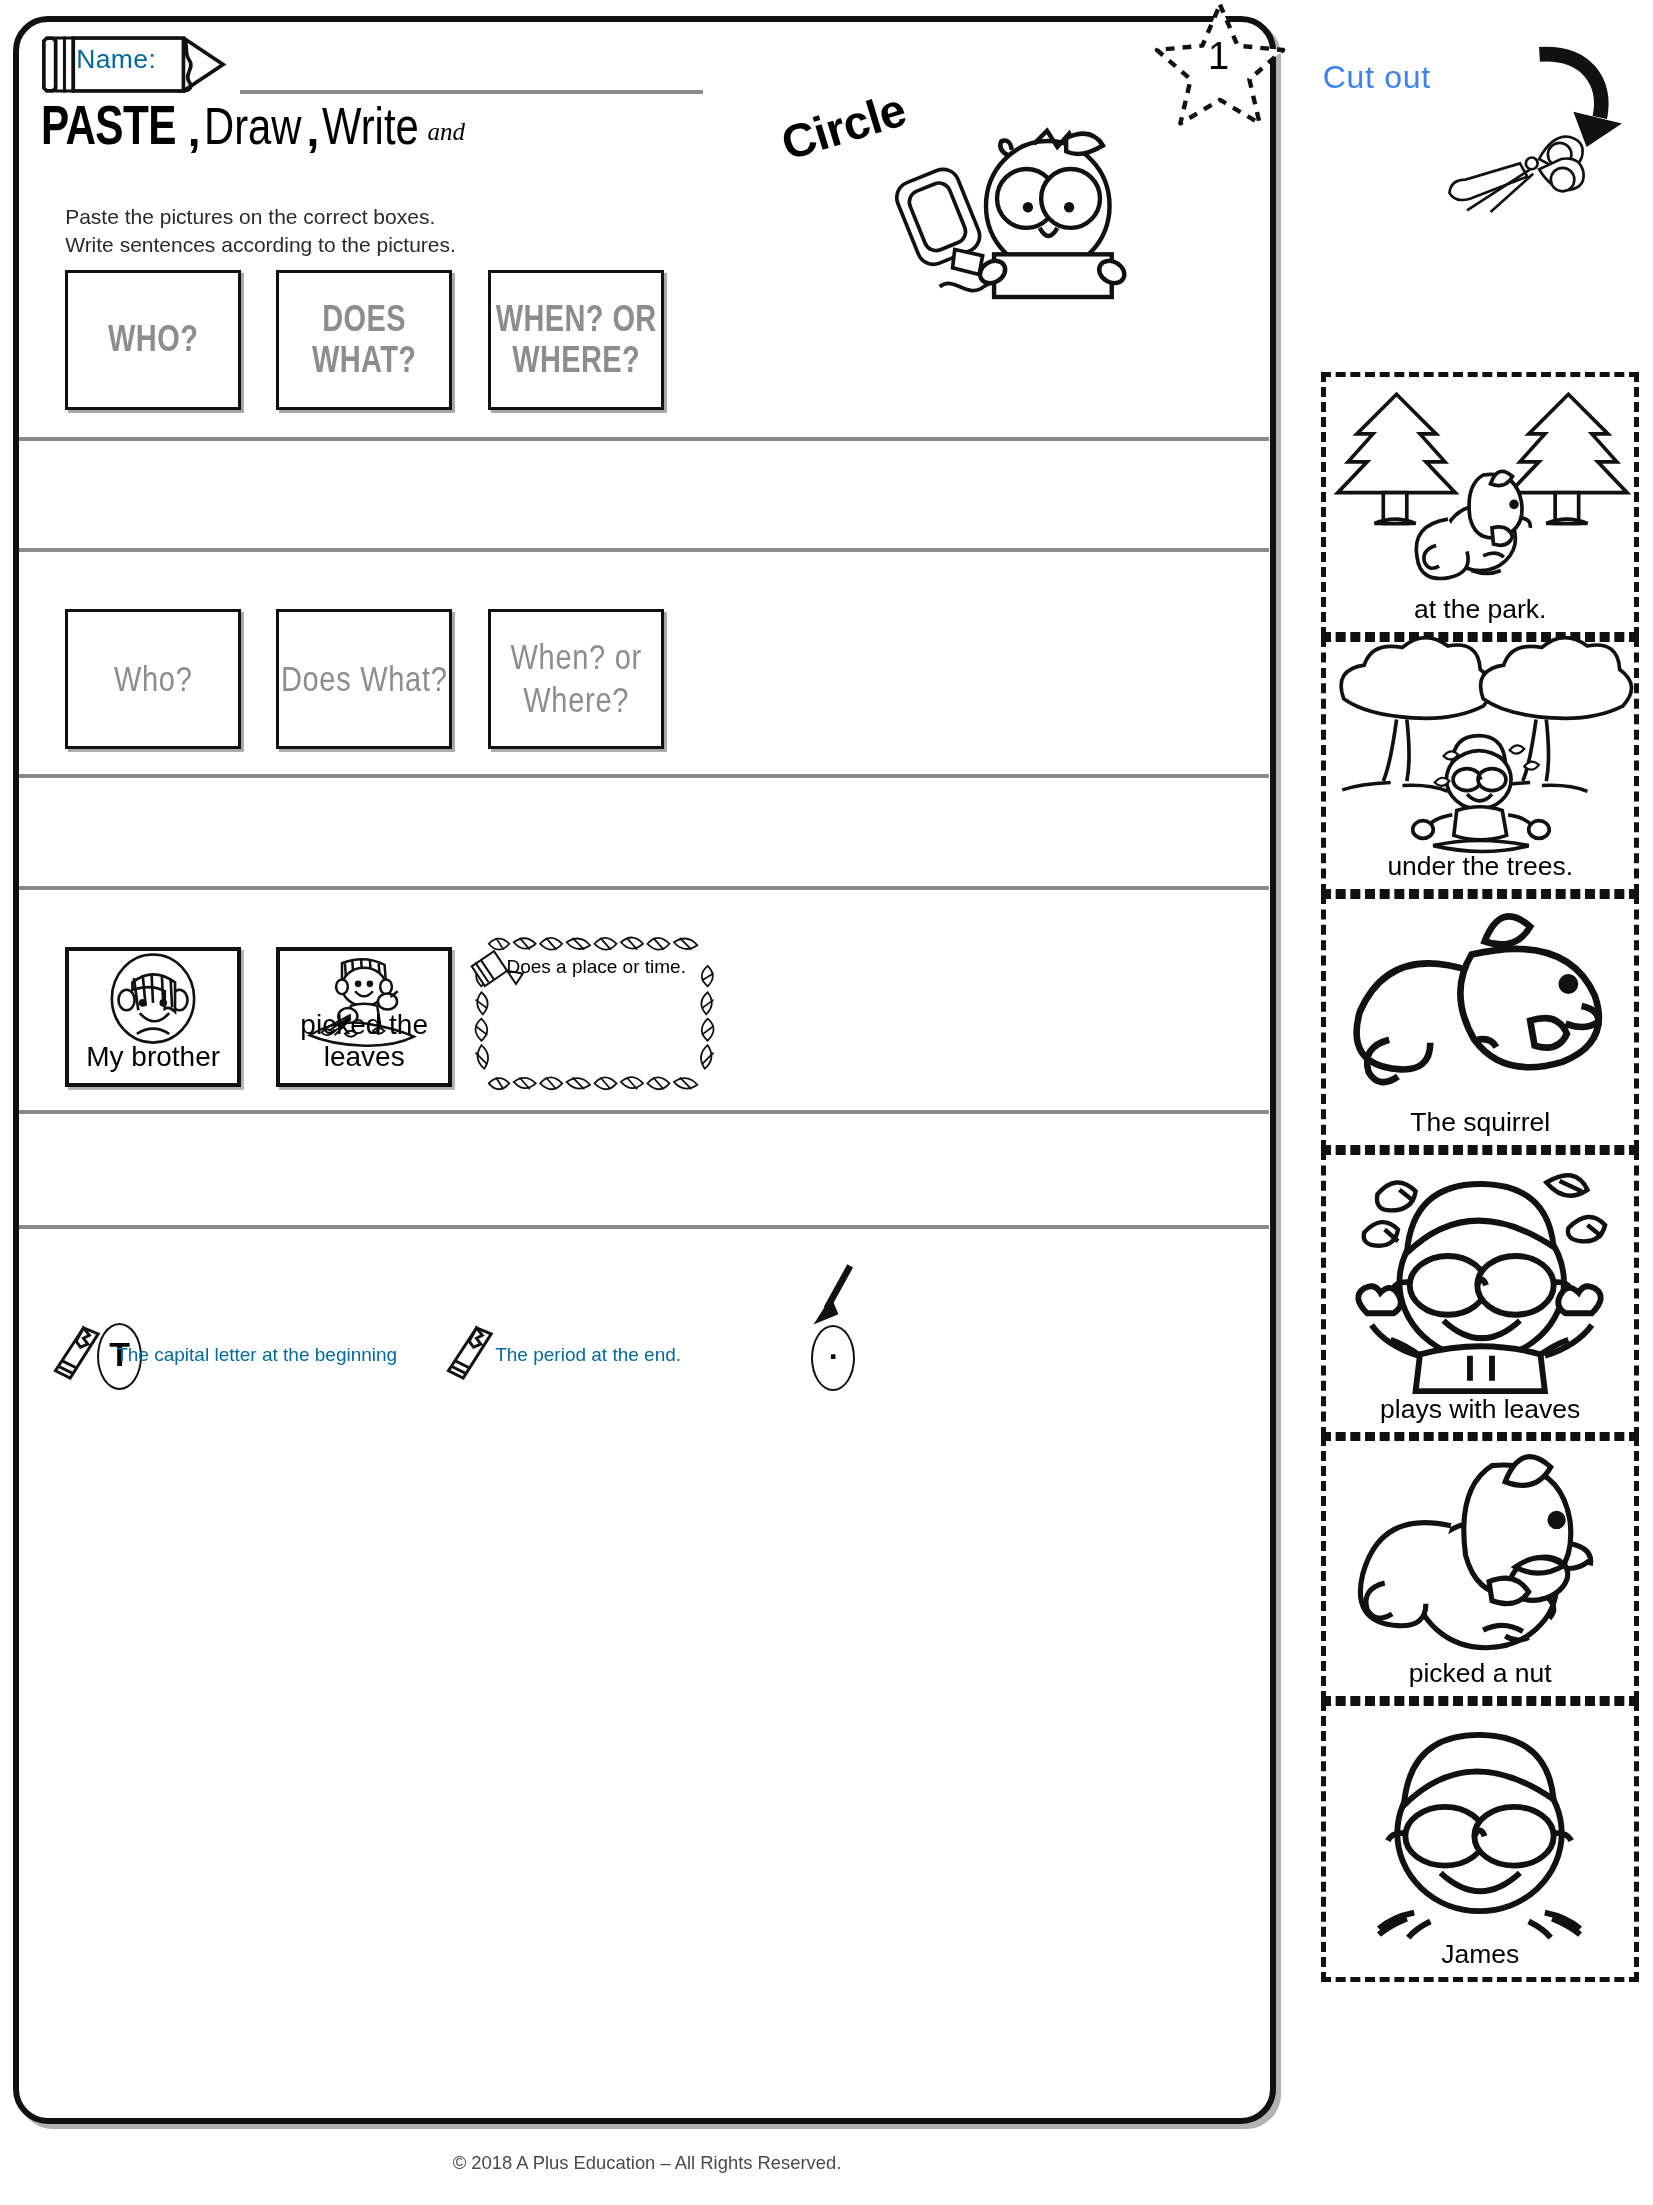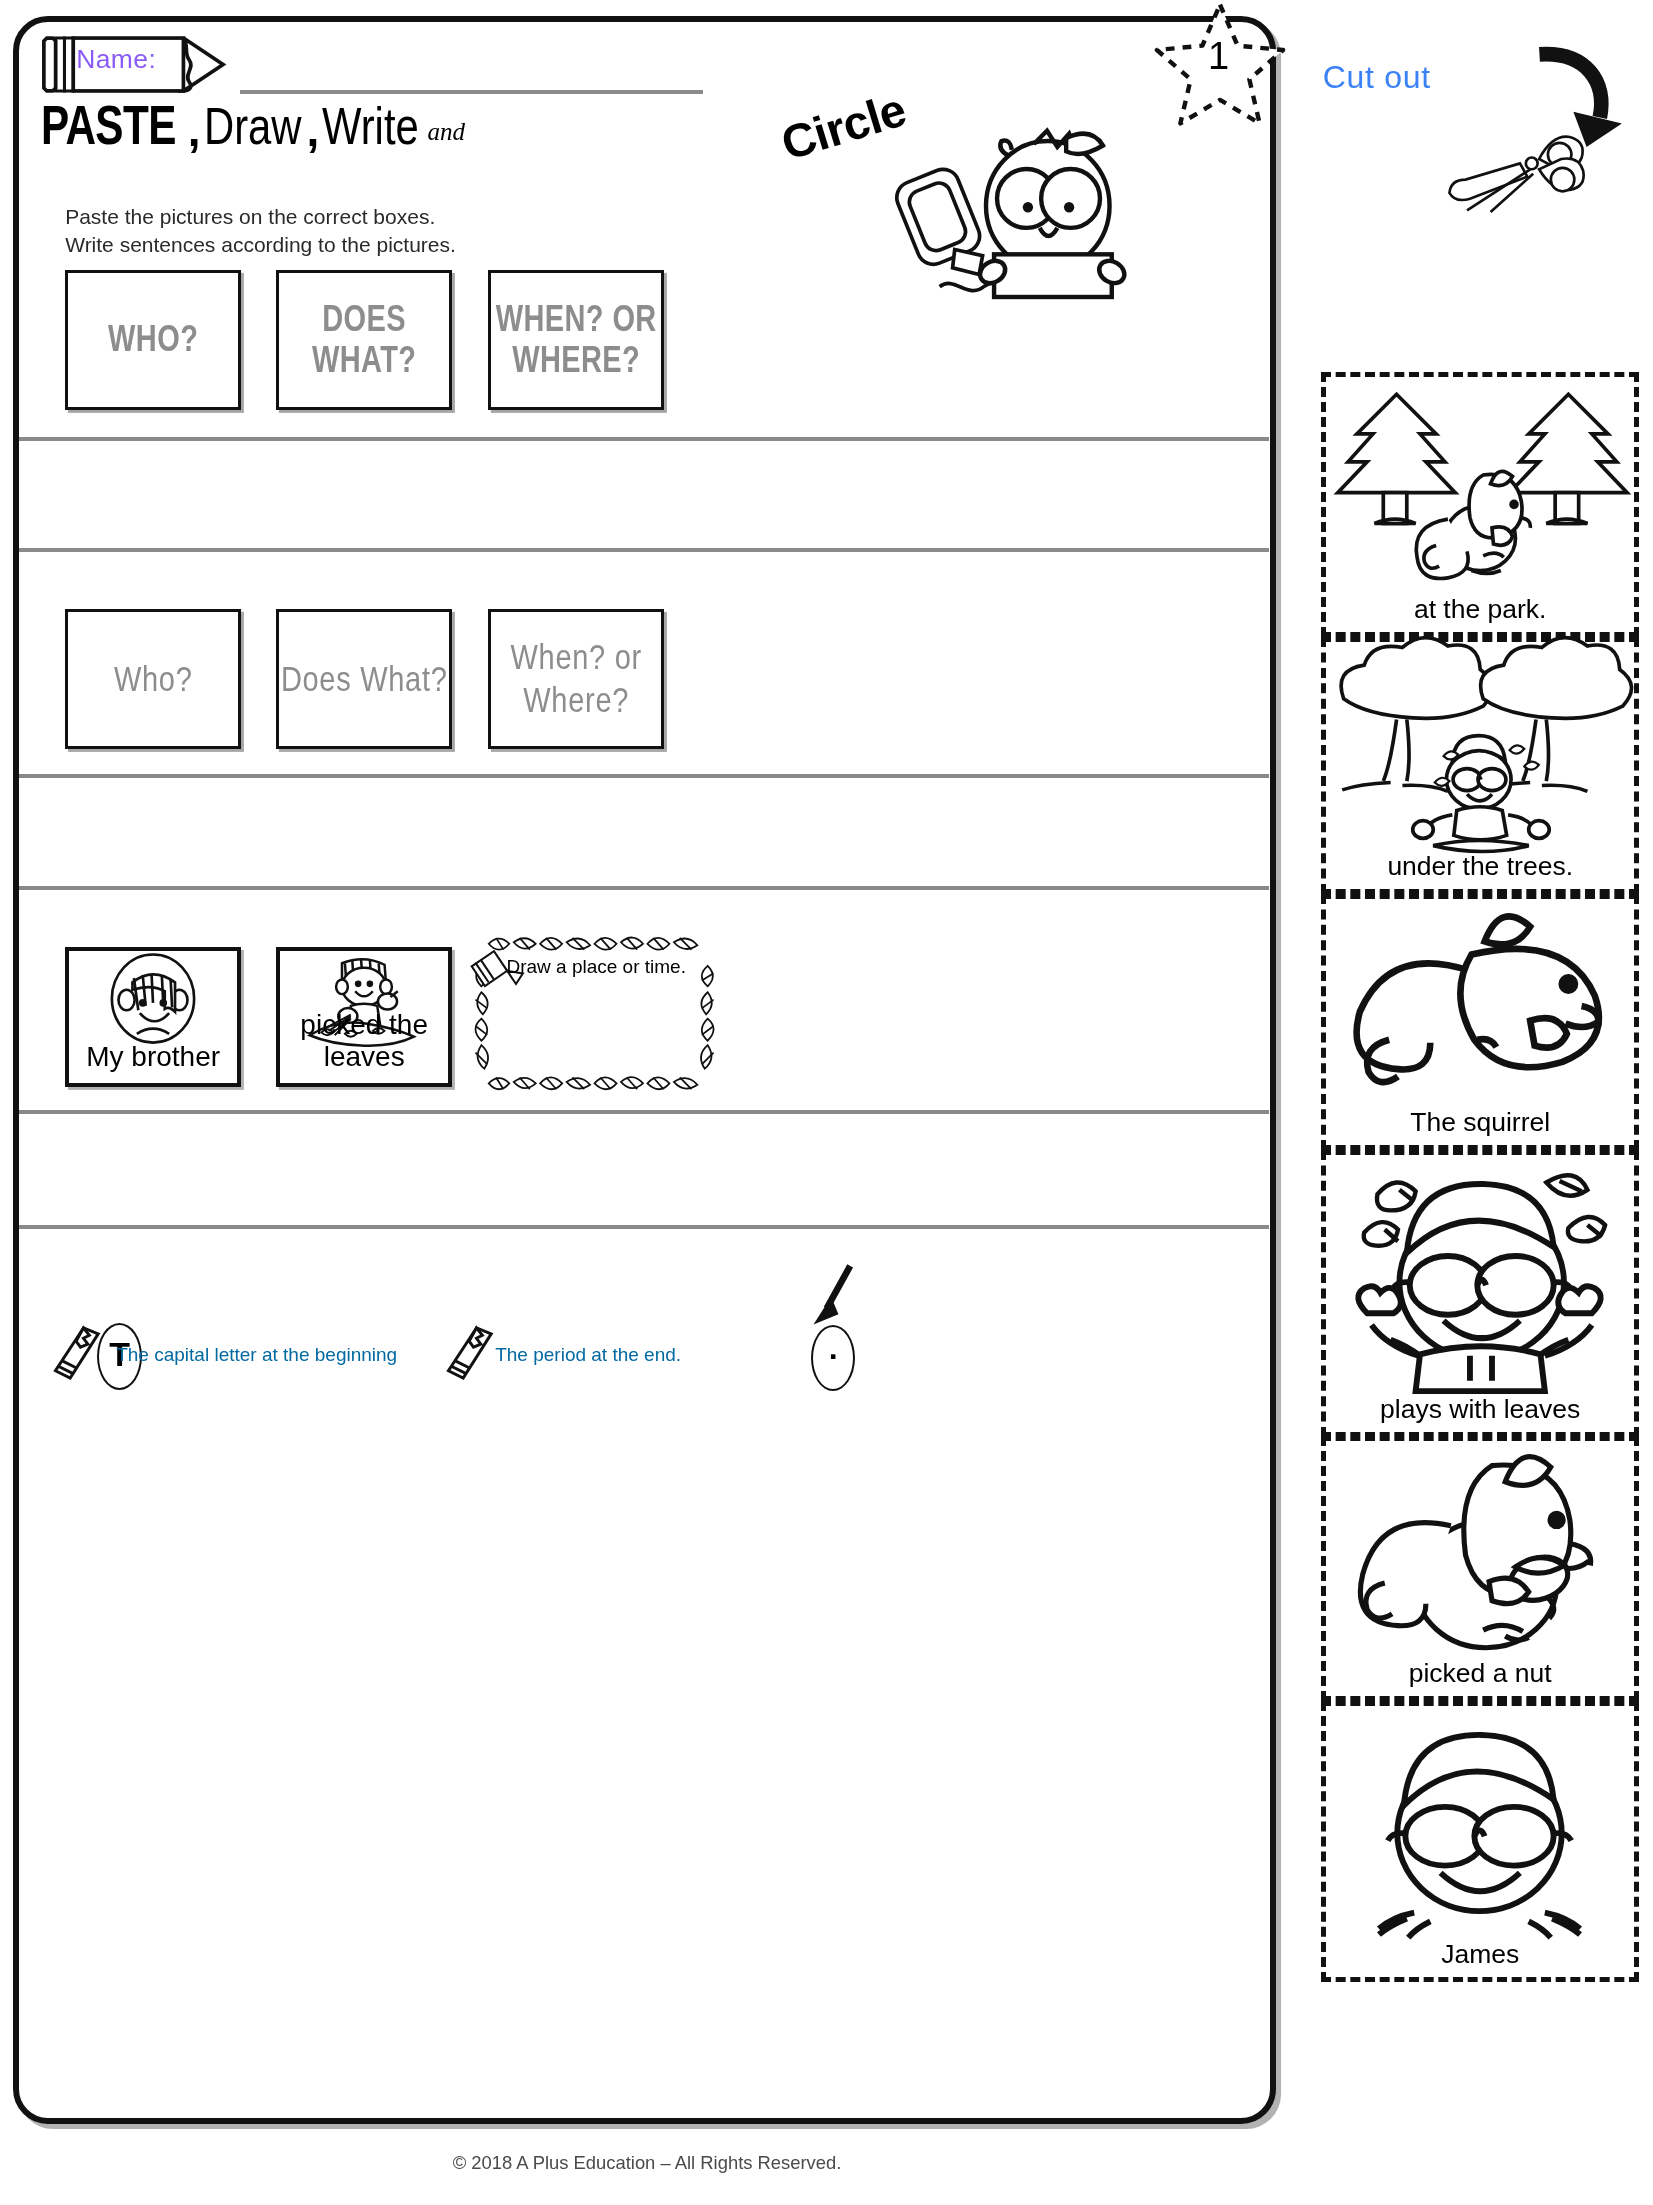--- a/index.html
+++ b/index.html
@@ -9,21 +9,21 @@
   
   #worksheet-panel{
     position:absolute;left:13.2px;top:16px;width:1263px;height:2108px;
     border:6.6px solid #111;border-radius:35px;background:#fff;
     box-sizing:border-box;
     box-shadow:5.1px 5.1px 0 rgba(0,0,0,.30);
   }
 
   
   #name-pencil{position:absolute;left:19px;top:13.2px;width:213px;height:59px;}
-  #name-label{position:absolute;left:57px;top:22px;font-size:26.5px;color:#8b5cf6;
+  #name-label{position:absolute;left:57px;top:22px;font-size:26.5px;color:#0369a1;
     font-family:"Liberation Sans", sans-serif;letter-spacing:0.4px;}
   #name-line{position:absolute;left:221px;top:68px;width:463px;height:3.7px;background:#8a8a8a;}
 
   
   #title-row{position:absolute;left:22px;top:81px;width:956px;height:81px;}
   .t-paste{font-family:"Liberation Sans", sans-serif;font-weight:bold;font-size:46px;
      letter-spacing:-0.7px;display:inline-block;transform:scaleY(1.22) scaleX(.92);
      transform-origin:left bottom;}
   .t-comma{font-size:46px;font-weight:bold;display:inline-block;}
   .t-draw{font-family:"Liberation Sans", sans-serif;font-size:44px;display:inline-block;
@@ -272,21 +272,21 @@
           <path d="M330,164 L314,180"></path>
       </g>
 
       <g stroke="#111" stroke-width="2.8" fill="#fff">
         <path d="M2,42 L36,28 L48,58 L14,72 Z" transform="rotate(-12 24 50)"></path>
         <path d="M48,58 L68,66 L56,78 Z" transform="rotate(-12 24 50)"></path>
         <path d="M8,38 L20,68 M16,36 L28,66" transform="rotate(-12 24 50)"></path>
       </g>
     </svg>
     <div id="draw-box-label-inner" style="position:absolute;top:23.5px;left:0;right:0;text-align:center;
-         font-size:19px;font-family:'Liberation Sans',sans-serif;">Draw a place or time.</div>
+         font-size:19px;font-family:'Liberation Sans',sans-serif;">Does a place or time.</div>
   </div>
 
   <div class="rule-line" style="top:1088px;"></div>
   <div class="rule-line" style="top:1203px;"></div>
 
 
   <div style="position:absolute;left:32px;top:1303px;width:59px;height:59px;">
     <svg width="59" height="59" viewBox="0 0 80 80">
       <g stroke="#111" stroke-width="4" fill="#fff">
         <path d="M44,4 L64,12 L26,72 L6,62 Z"></path>

